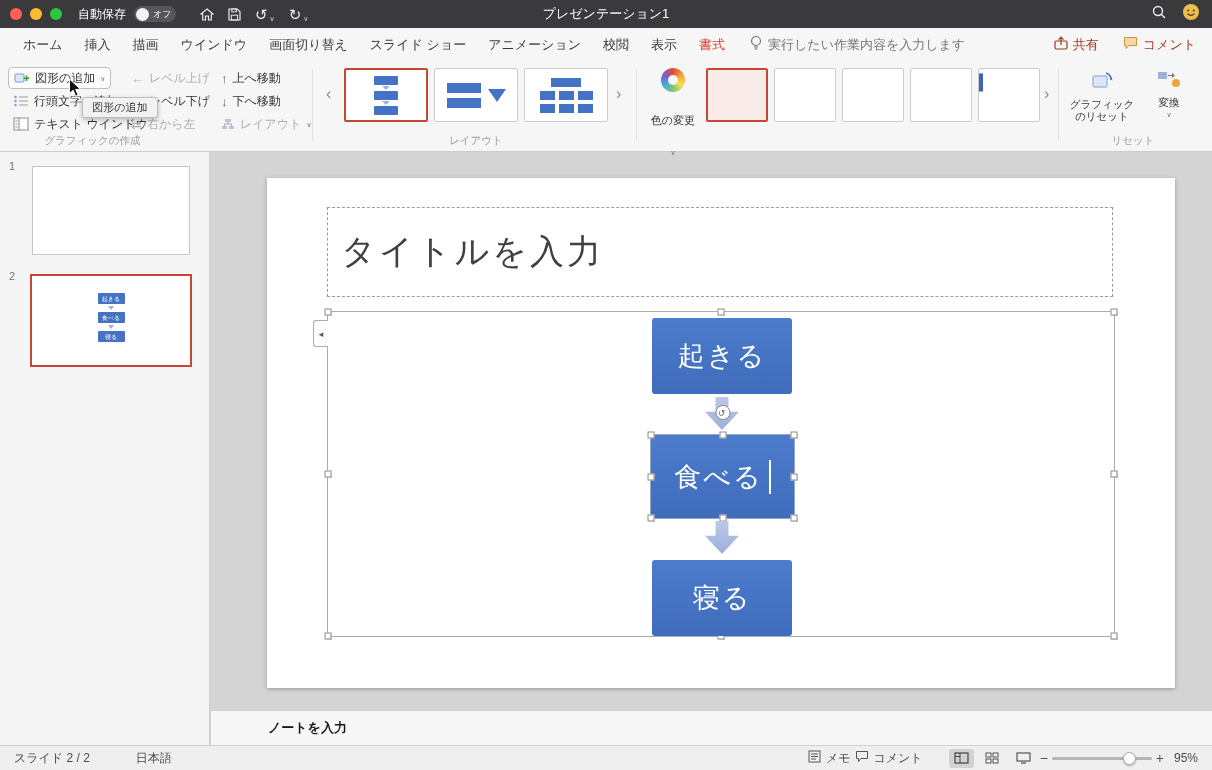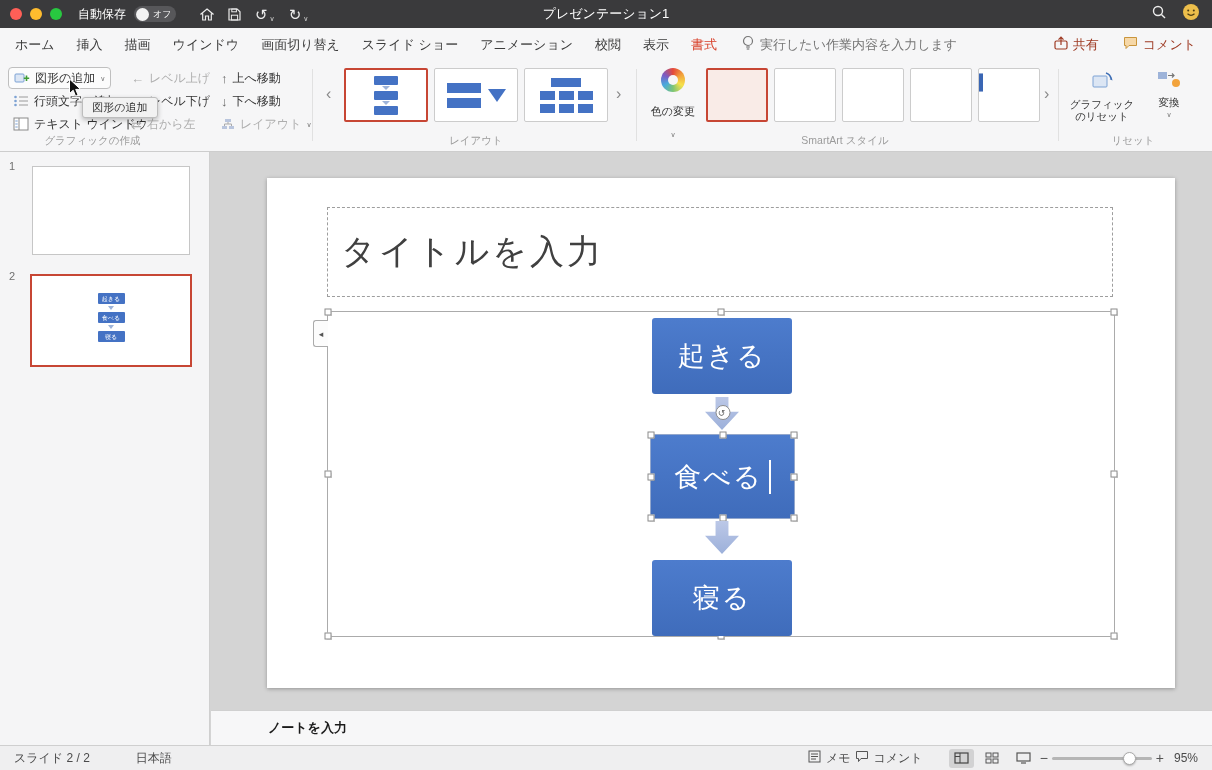--- a/index.html
+++ b/index.html
@@ -16,21 +16,21 @@
   .switch{margin-left:8px;width:42px;height:16px;border-radius:8px;background:#57575a;display:flex;align-items:center;font-size:9px;color:#fff}
   .switch .knob{width:13px;height:13px;border-radius:50%;background:#f2f2f2;margin-left:2px}
   .switch .state{margin-left:4px}
   .tb-icons{display:flex;align-items:center;gap:14px;margin-left:24px;z-index:2}
   .tb-btn{display:flex;align-items:flex-end;color:#ececec;font-size:15px;line-height:1}
   .tb-chev{font-size:7px;margin-left:2px;color:#cfcfcf;font-style:normal}
   .tb-title{position:absolute;left:0;right:0;text-align:center;font-size:13px;color:#fff}
   .tb-right{position:absolute;right:12px;top:0;height:28px;display:flex;align-items:center;gap:16px;z-index:2}
 
   
-  .tabbar{position:absolute;top:28px;left:0;width:100%;height:33px;background:#f6f6f7;display:flex;align-items:center;padding-left:4px;z-index:19}
+  .tabbar{position:absolute;top:28px;left:0;width:100%;height:33px;background:#f6f6f7;display:flex;align-items:center;padding-left:12px;z-index:19}
   .tab{position:relative;padding:0 11px;font-size:13px;color:#3b3b3b;height:33px;line-height:33px;white-space:nowrap}
   .tab.active{color:#b5452c;font-weight:700}
   .tab.active::after{content:"";position:absolute;left:9px;right:9px;bottom:3px;height:3px;border-radius:2px;background:#b5452c}
   .tab.accent{color:#d8402a}
   .tellme{display:flex;align-items:center;gap:6px;margin-left:14px;font-size:13px;color:#757575;white-space:nowrap}
   .tab-actions{margin-left:auto;display:flex;align-items:center;gap:24px;padding-right:16px}
   .action-btn{display:flex;align-items:center;gap:5px;font-size:13px;color:#9e3a23;white-space:nowrap}
 
   
   .ribbon{position:absolute;top:61px;left:0;width:100%;height:91px;background:#f6f6f7;border-bottom:1px solid #cdcdcd;z-index:18}
@@ -56,21 +56,21 @@
   .bigarr{width:0;height:0;border-left:9px solid transparent;border-right:9px solid transparent;border-top:13px solid #4472c4}
   .hier{display:flex;flex-direction:column;align-items:center;gap:4px}
   .hier .top{width:30px;height:9px;background:#4472c4}
   .hier .row{display:flex;gap:4px}
   .hier .row i{width:15px;height:9px;background:#4472c4;display:block}
   .ssq{width:18px;height:14px;background:#4472c4;border-radius:2px;margin:3px auto}
   .v2 .ssq{background:#35599e}
   .v3 .ssq{background:linear-gradient(#85a3dc,#4472c4)}
   .v4 .ssq{background:linear-gradient(#4e7ccc,#3a66b4);box-shadow:0 1px 2px rgba(0,0,0,.35)}
   .v5 .ssq{background:linear-gradient(#b9c8e8,#4f7bc9);border:1px solid #3a66b4}
-  .ccbtn{position:absolute;left:644px;top:7px;width:58px;display:flex;flex-direction:column;align-items:center;gap:12px;font-size:11px;color:#333;text-align:center}
+  .ccbtn{position:absolute;left:644px;top:7px;width:58px;display:flex;flex-direction:column;align-items:center;gap:21px;font-size:11px;color:#333;text-align:center}
   .wheel{width:24px;height:24px;border-radius:50%;background:conic-gradient(#e5493a,#f2a33c,#f7e14b,#7cc576,#4aa9dd,#7c5cc5,#e5493a);position:relative}
   .wheel::after{content:"";position:absolute;inset:7px;background:#f6f6f7;border-radius:50%}
   .bigbtn{position:absolute;display:flex;flex-direction:column;align-items:center;gap:3px;font-size:10.5px;color:#333;text-align:center;line-height:1.2}
 
   
   .tooltip{position:absolute;left:82px;top:97px;width:76px;height:21px;background:#f2f2f2;border:1px solid #bdbdbd;border-radius:3px;box-shadow:0 2px 5px rgba(0,0,0,.25);font-size:11px;color:#333;display:flex;align-items:center;justify-content:center;z-index:60}
   .cursor{position:absolute;left:68px;top:78px;z-index:61}
 
   
   .slidepanel{position:absolute;left:0;top:152px;width:210px;height:593px;background:#f5f5f6;border-right:1px solid #cfcfcf;z-index:5}
@@ -335,21 +335,20 @@
     <div class="sthumb v3" style="left:842px">
       <div><i class="ssq"></i><i class="ssq"></i></div>
     </div>
     <div class="sthumb v4" style="left:910px">
       <div><i class="ssq"></i><i class="ssq"></i></div>
     </div>
     <div class="sthumb v5" style="left:978px">
       <div><i class="ssq"></i><i class="ssq"></i></div>
     </div>
     <span class="scrollchev" style="left:1044px">›</span>
-    <div class="glabel" style="left:640px;width:410px">SmartArt スタイル</div>
 
     <div class="sep" style="left:1058px"></div>
 
     <div class="bigbtn" style="left:1066px;top:7px;width:72px">
       <span>
         <svg width="24" height="24" viewBox="0 0 24 24">
             <rect x="3" y="8" width="14" height="11" rx="1" fill="#dce6f4" stroke="#7da2d4"></rect>
             <path d="M16 5 a7 7 0 0 1 5 5.5" stroke="#3f6fb5" fill="none" stroke-width="1.6"></path>
             <path d="M22.5 12.5 l-2.8-1.2 2-2 Z" fill="#3f6fb5"></path>
           </svg>

